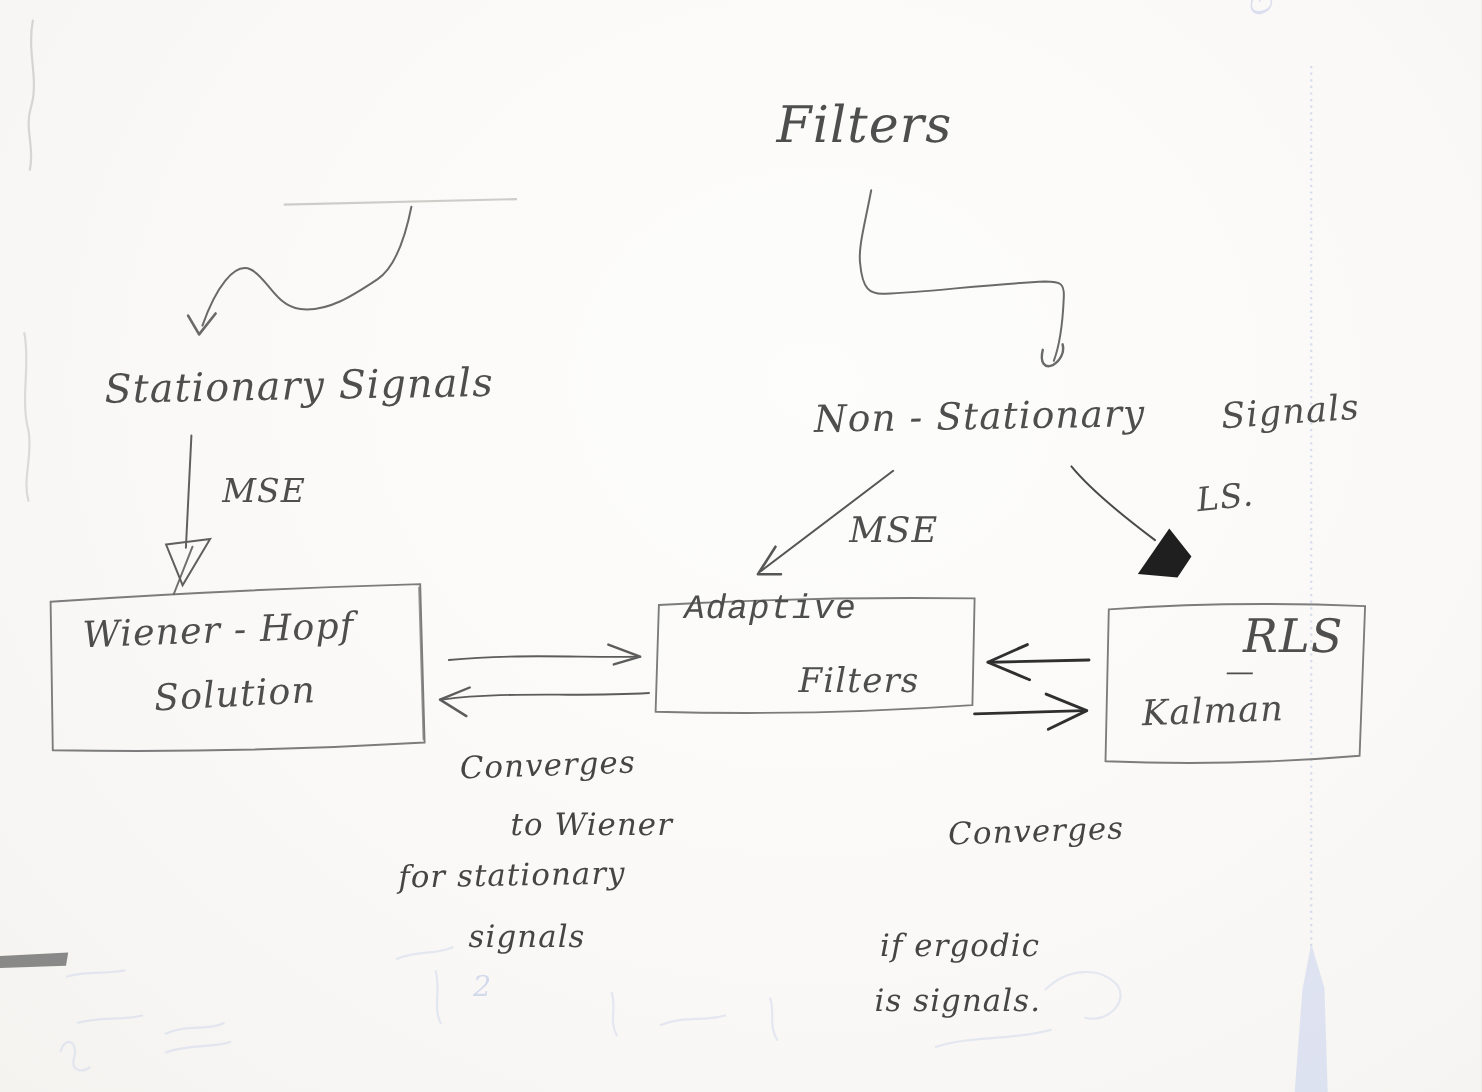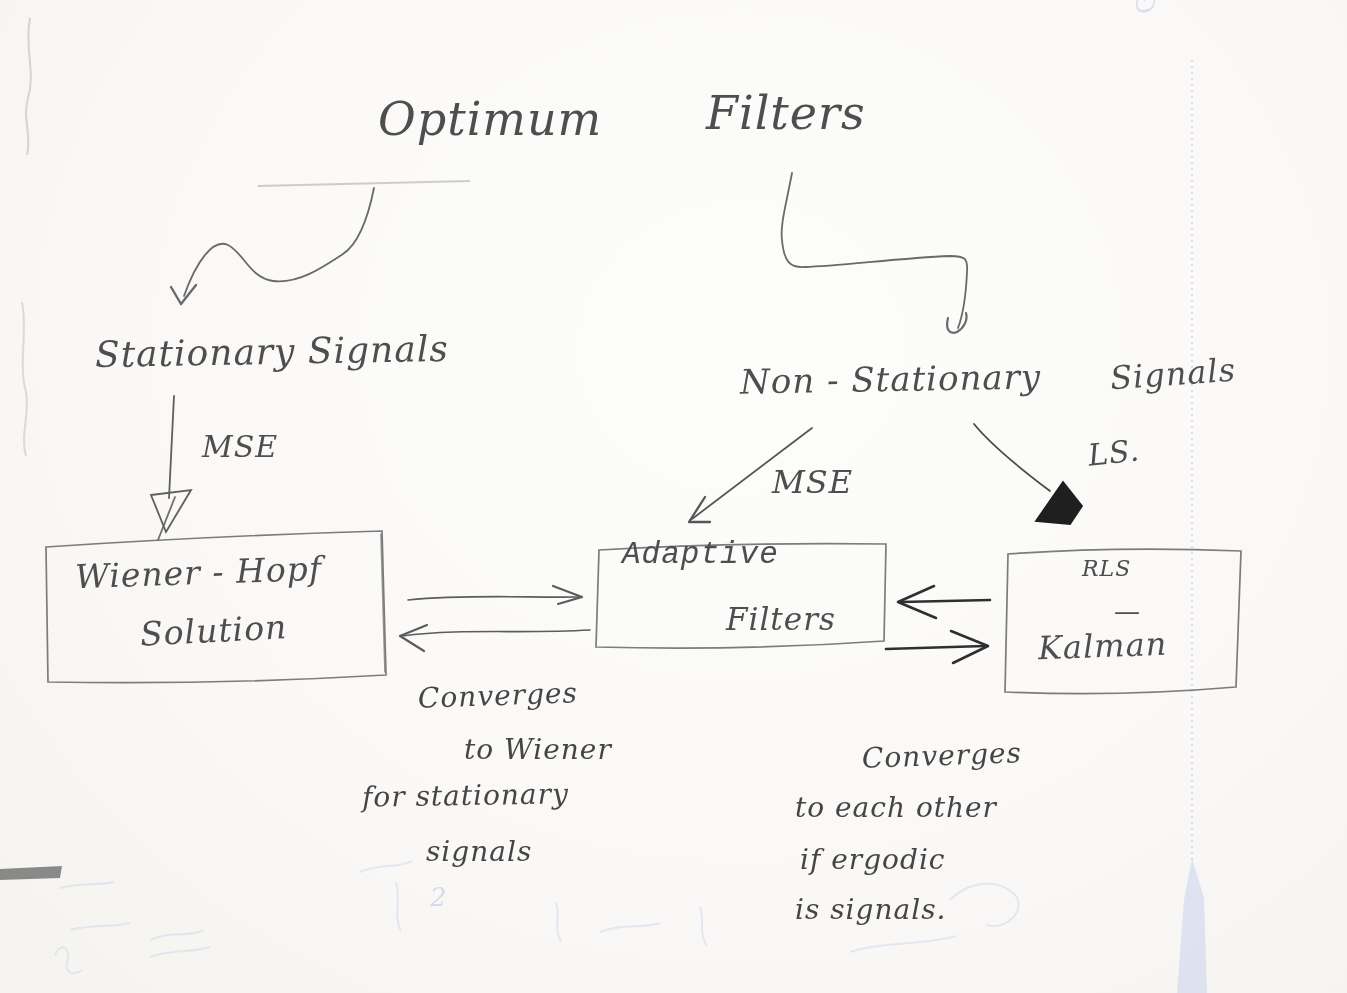--- a/index.html
+++ b/index.html
@@ -97,49 +97,47 @@
         <path d="M990,600 L901,602"></path>
         <path d="M934,586 L898,602 M898,602 L936,618"></path>
       </g>
       <g>
         <path d="M886,649 L985,646"></path>
         <path d="M951,631 L988,646 M988,646 L953,663"></path>
       </g>
     </g>
   </svg>
 
-  <div class="hw title" style="left:378px;top:96px;">Optimum</div>
   <div class="hw title" style="left:706px;top:90px;">Filters</div>
 
   <div class="hw node" style="left:95px;top:334px;transform:rotate(-1deg);">Stationary Signals</div>
 
   <div class="hw edge" style="left:202px;top:432px;">MSE</div>
 
   <div class="hw node" style="left:740px;top:362px;font-size:34px;transform:rotate(-1deg);">Non - Stationary</div>
   <div class="hw node" style="left:1110px;top:358px;font-size:32px;transform:rotate(-4deg);">Signals</div>
 
   <div class="hw edge" style="left:772px;top:466px;font-size:32px;">MSE</div>
   <div class="hw edge" style="left:1088px;top:438px;transform:rotate(-6deg);">LS.</div>
 
   <div class="hw boxtext" style="left:75px;top:556px;transform:rotate(-2deg);">Wiener - Hopf</div>
   <div class="hw boxtext" style="left:140px;top:614px;transform:rotate(-3deg);">Solution</div>
 
   <div class="hw boxtext" style="left:622px;top:539px;font-size:31px;font-family:Liberation Mono, monospace;">Adaptive</div>
   <div class="hw boxtext" style="left:726px;top:604px;font-size:31px;">Filters</div>
 
-  <div class="hw boxtext" style="left:1082px;top:558px;font-size:22px;">RLS</div>
+  <div class="hw boxtext" style="left:1130px;top:558px;font-size:42px;">RLS</div>
   <div class="hw boxtext" style="left:1114px;top:598px;font-size:26px;">—</div>
   <div class="hw boxtext" style="left:1038px;top:630px;font-size:32px;transform:rotate(-2deg);">Kalman</div>
 
   <div class="hw note" style="left:418px;top:682px;transform:rotate(-2deg);">Converges</div>
   <div class="hw note" style="left:464px;top:736px;">to Wiener</div>
   <div class="hw note" style="left:362px;top:782px;transform:rotate(-1deg);">for stationary</div>
   <div class="hw note" style="left:426px;top:838px;">signals</div>
 
   <div class="hw note" style="left:862px;top:742px;transform:rotate(-2deg);">Converges</div>
-  <div class="hw note" style="left:795px;top:794px;">to each other</div>
   <div class="hw note" style="left:800px;top:846px;">if ergodic</div>
   <div class="hw note" style="left:795px;top:896px;">is signals.</div>
 
   <div class="hw ghost" style="left:1158px;top:14px;font-size:26px;letter-spacing:3px;opacity:0.6;transform:rotate(90deg) scaleX(-1);transform-origin:left top;">GEIGY</div>
   <div class="hw ghost" style="left:430px;top:884px;font-size:26px;opacity:0.7;">2</div>
 
 </div>
 
 </body></html>

